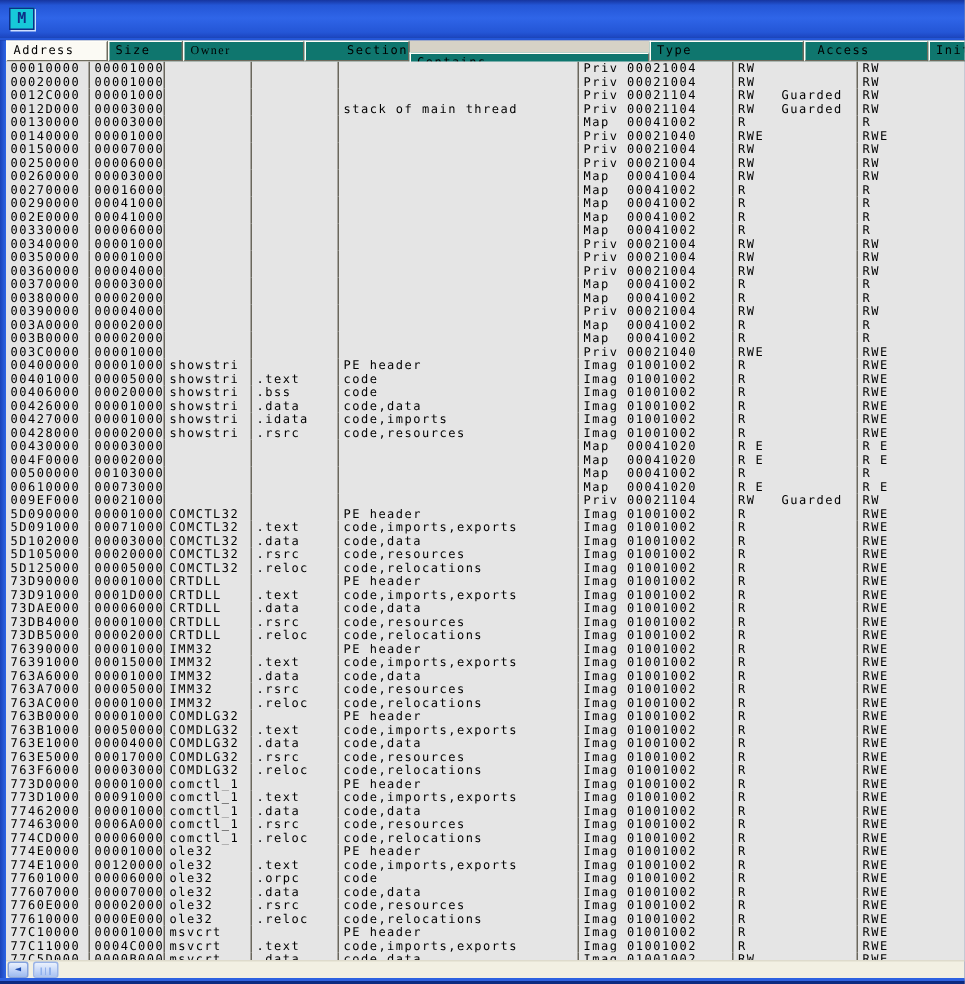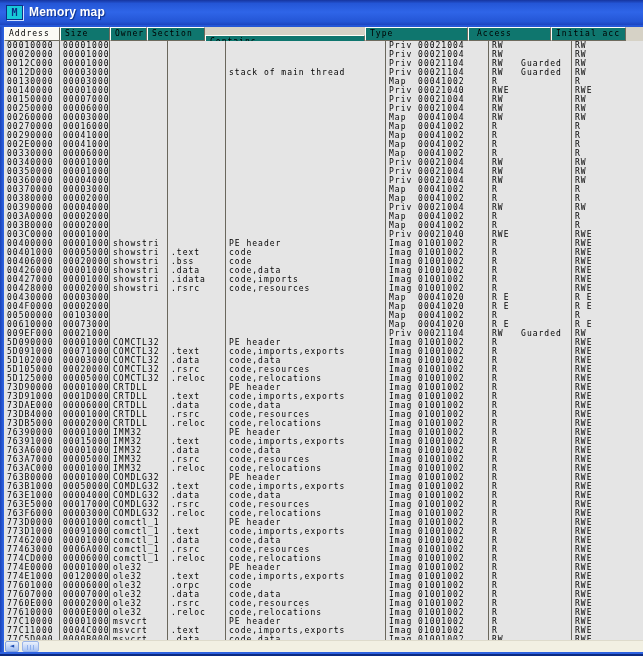--- a/index.html
+++ b/index.html
@@ -49,21 +49,21 @@
   .tbody{position:relative;height:599px;overflow:hidden;background:#e5e5e5;}
   .trow{display:flex;height:9px;}
   .tcell{
     box-sizing:border-box;flex:0 0 auto;height:9px;
     border-right:1px solid #6a675c;
     font-size:8px;line-height:9px;color:#000;
     padding-left:3px;white-space:pre;overflow:hidden;letter-spacing:1px;
   }
   .c0{width:56px;} .c1{width:50px;} .c2{width:58px;} .c3{width:58px;}
   .c4{width:160px;} .c5{width:103px;} .c6{width:83px;} .c7{width:75px;border-right:none;}
-  .h0{width:56px;} .h1{width:50px;} .h2{width:37px;} .h3{width:58px;}
+  .h0{width:68px;} .h1{width:50px;} .h2{width:81px;font-family:Liberation Serif, serif;} .h3{width:70px;text-align:right;}
   .h4{width:160px;margin-top:8px;} .h5{width:103px;} .h6{width:83px;padding-left:8px;} .h7{width:75px;}
 
   
   .hscroll{position:absolute;left:4px;top:640px;width:639px;height:12px;
     background:#f2f0e3;border-top:1px solid #dedbcc;}
   .scroll-btn{
     position:absolute;left:1px;top:0px;width:14px;height:11px;border-radius:2px;
     background:linear-gradient(180deg,#eaf1fd,#bcd0f6 60%,#9dbbf0);
     border:1px solid #84a2de;box-sizing:border-box;
     color:#1d4cb0;font-size:7px;line-height:9px;text-align:center;font-weight:bold;
@@ -78,21 +78,20 @@
     background:repeating-linear-gradient(90deg,#8fb0ec 0 1px,transparent 1px 3px);
   }
 </style>
 </head>
 <body>
 
 <div class="window">
 
   <div class="titlebar">
     <div class="app-icon">M</div>
-    <div class="title-text">Memory map</div>
   </div>
   <div class="under-title-strip"></div>
 
   <div class="left-border"></div>
 
   <div class="table-area">
     <div class="header-row" id="header-row">
         <div class="hcell h0 sorted">Address</div>
         <div class="hcell h1">Size</div>
         <div class="hcell h2">Owner</div>

